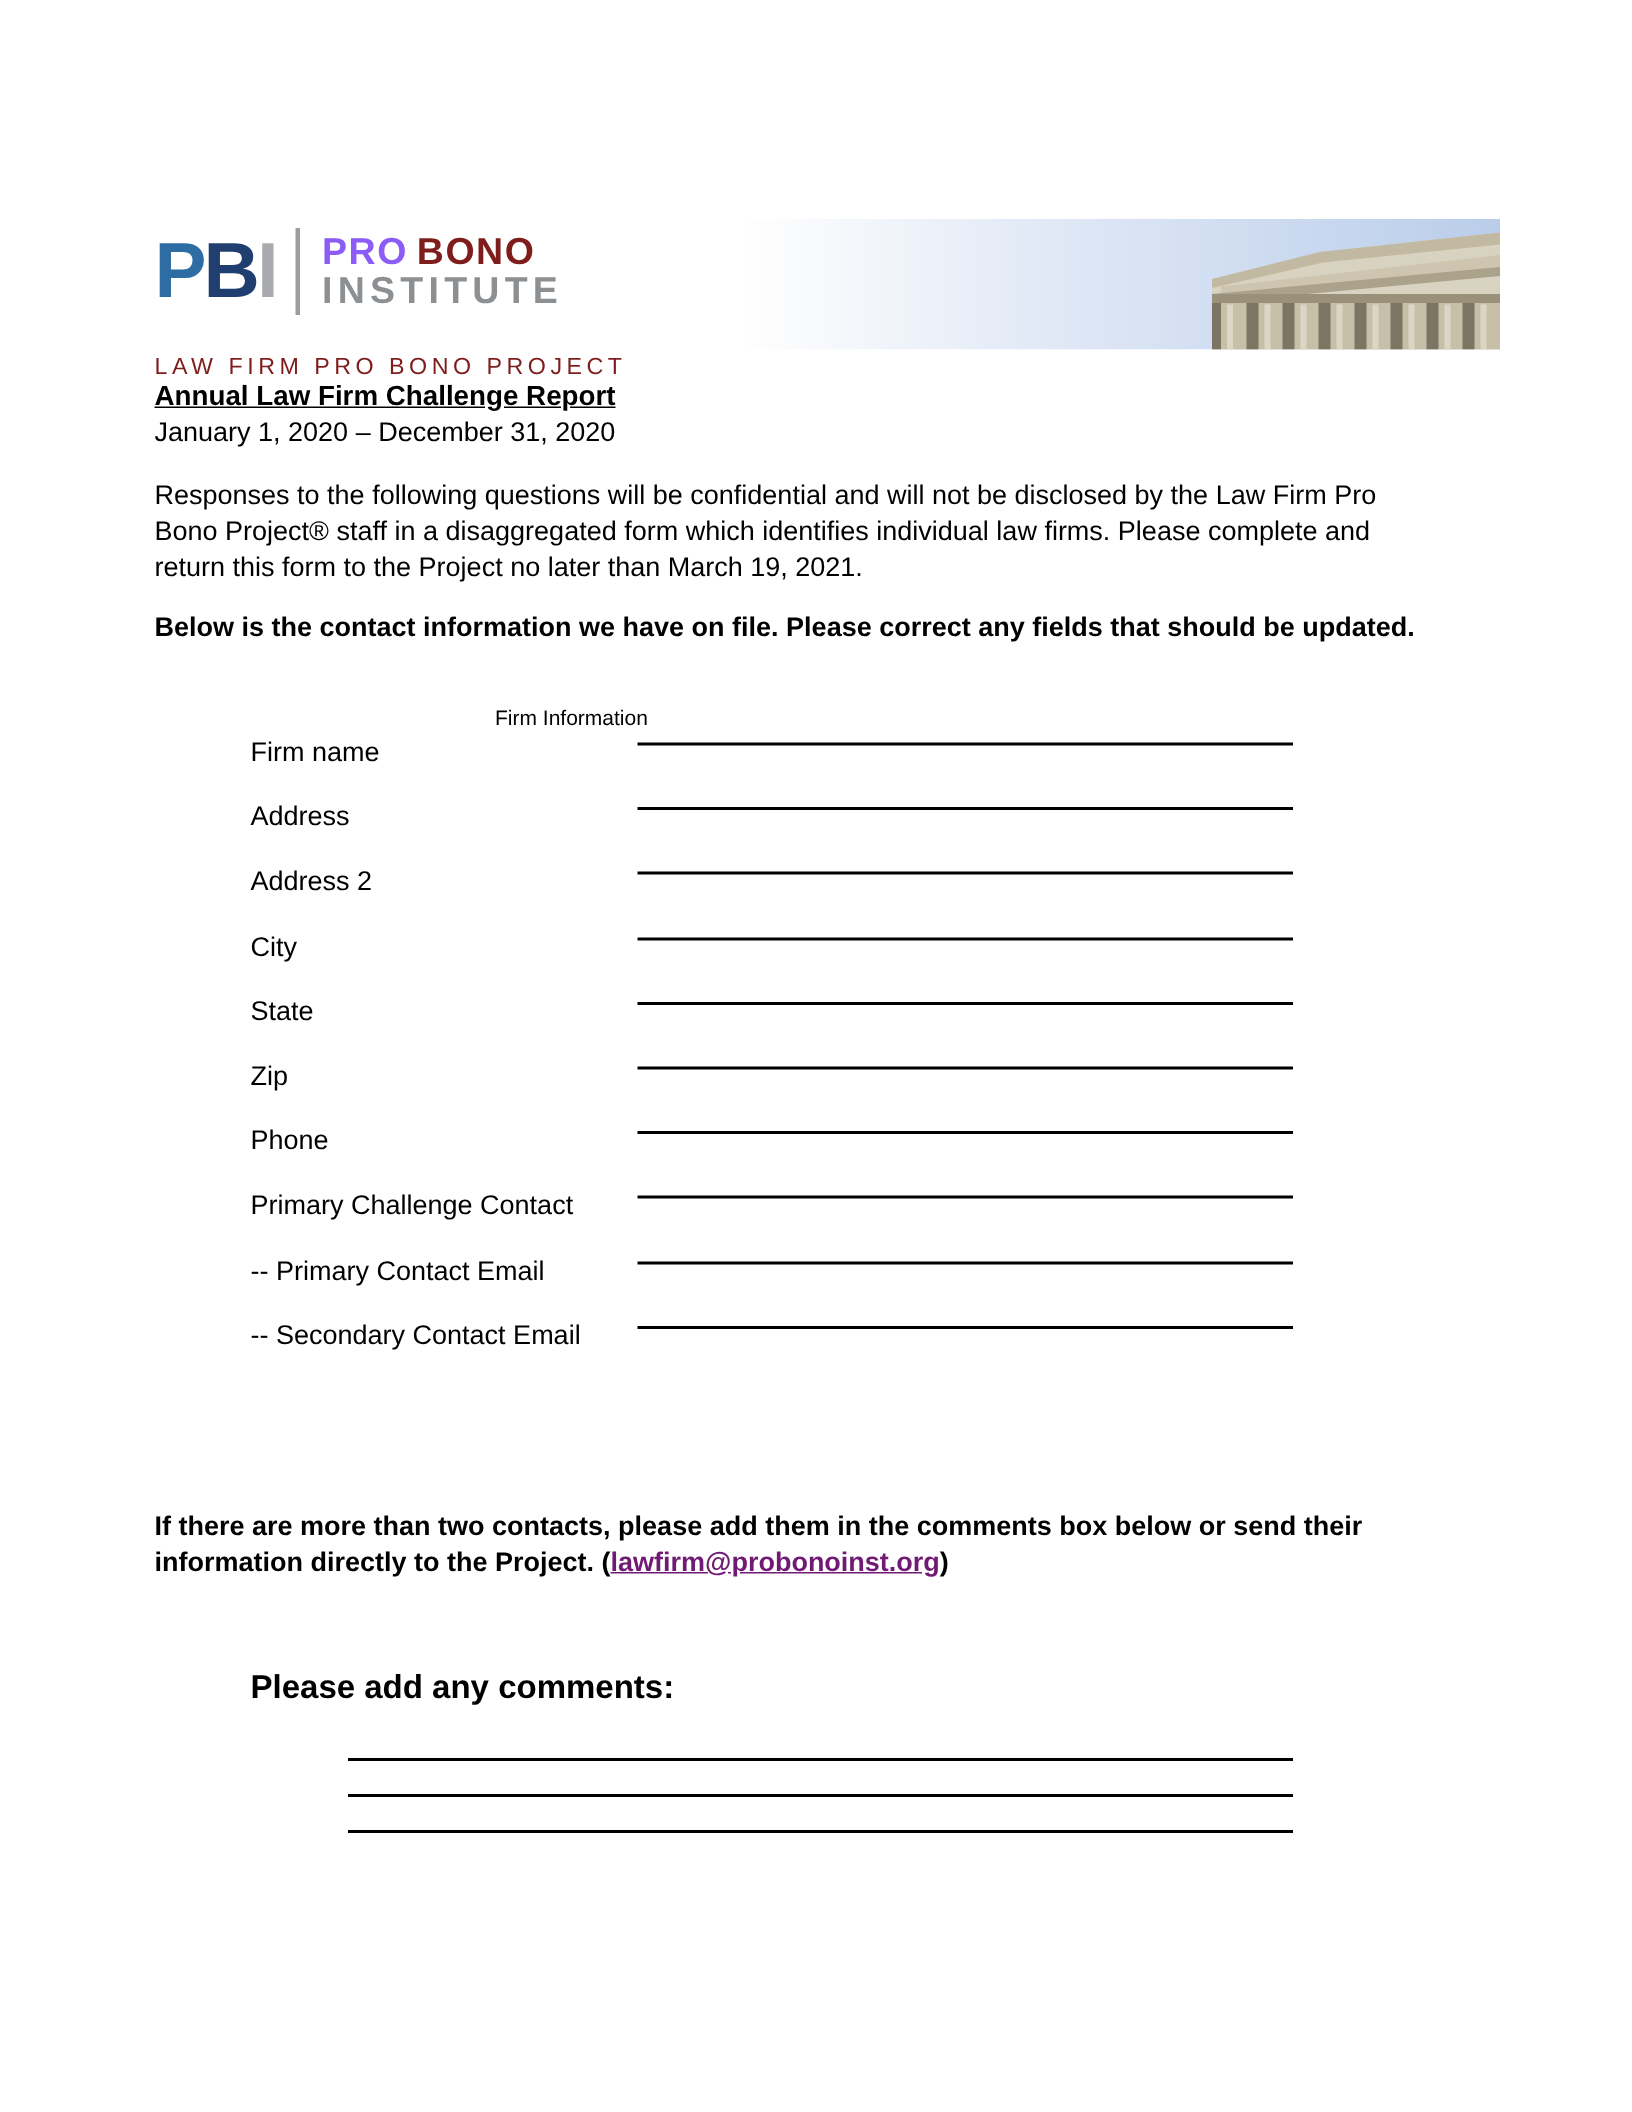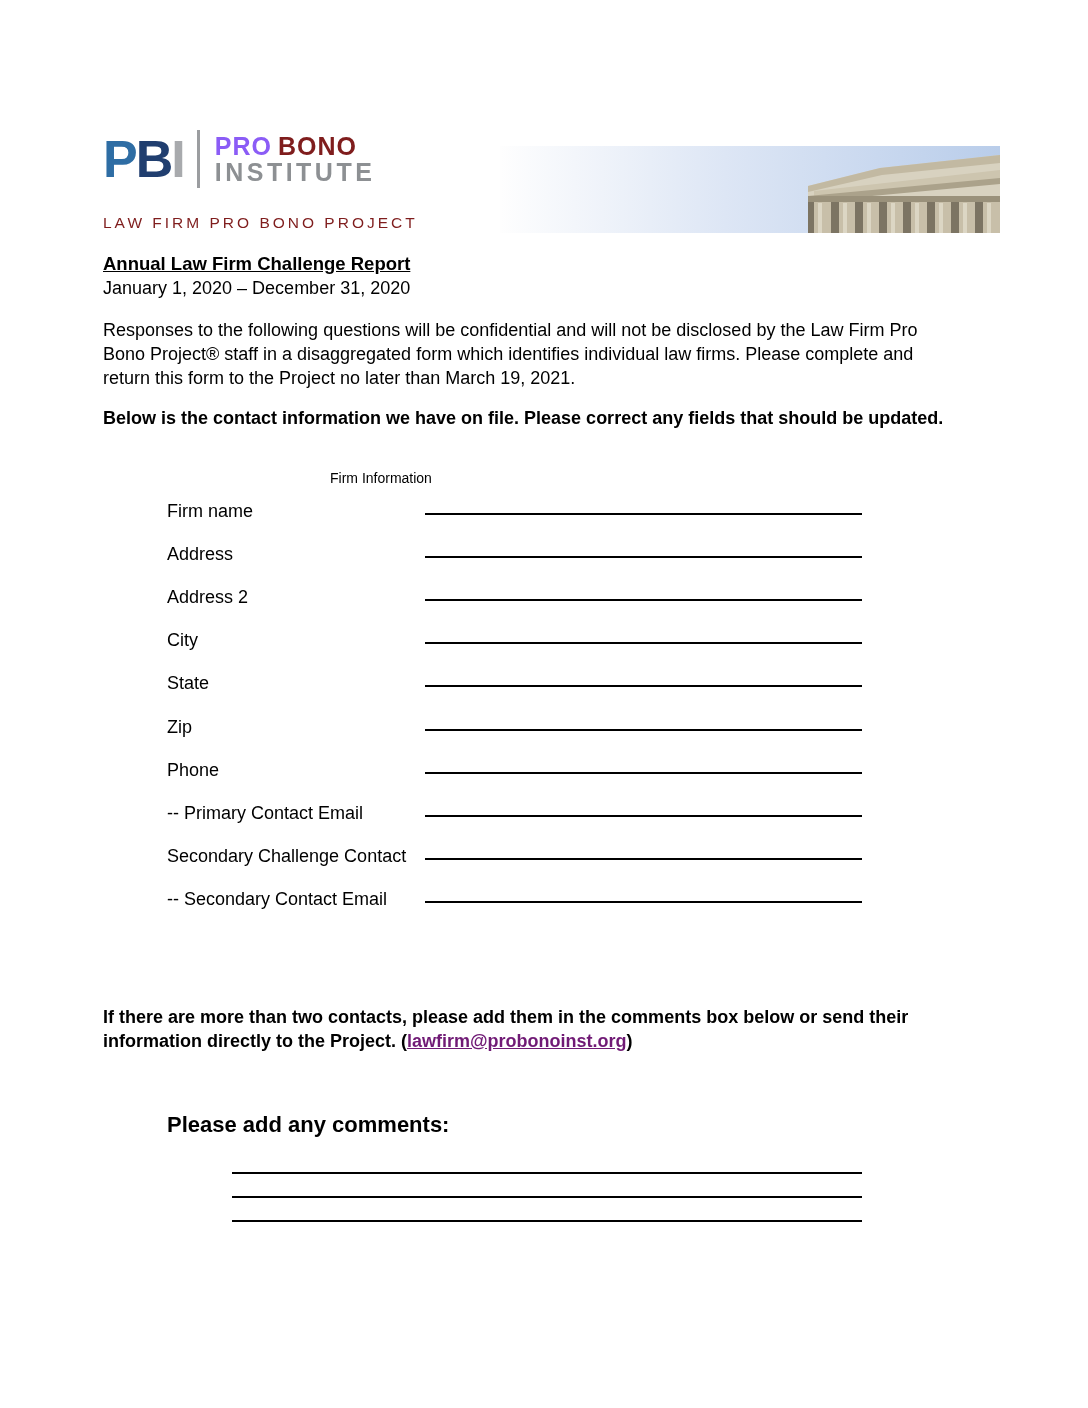--- a/index.html
+++ b/index.html
@@ -11,21 +11,21 @@
     height: 1408px;
     margin: 0 auto;
     background: #ffffff;
     overflow: hidden;
   }
 
   
   .logo {
     position: absolute;
     left: 103px;
-    top: 130px;
+    top: 152px;
   }
   .logo-top { display: flex; align-items: center; }
   .logo-abbr {
     font-weight: bold;
     font-size: 52px;
     letter-spacing: -2px;
     line-height: 52px;
   }
   .l-p { color: #2e6da4; }
   .l-b { color: #203e6f; }
@@ -76,21 +76,21 @@
 
   
   .form {
     position: absolute;
     left: 167px;
     top: 489px;
     width: 695px;
   }
   .form-row {
     display: flex;
-    align-items: center;
+    align-items: flex-start;
     height: 43.2px;
   }
   .field-label {
     width: 258px;
     flex: 0 0 258px;
     font-size: 18px;
     line-height: 24px;
     white-space: nowrap;
   }
   .field-line {
@@ -234,26 +234,26 @@
     </div>
     <div class="form-row">
       <div class="field-label">Zip</div>
       <div class="field-line" aria-label="Zip"></div>
     </div>
     <div class="form-row">
       <div class="field-label">Phone</div>
       <div class="field-line" aria-label="Phone"></div>
     </div>
     <div class="form-row">
+      <div class="field-label">Primary Challenge Contact</div>
+      <div class="field-line" aria-label="Primary Challenge Contact"></div>
+    </div>
+    <div class="form-row">
       <div class="field-label">-- Primary Contact Email</div>
       <div class="field-line" aria-label="-- Primary Contact Email"></div>
-    </div>
-    <div class="form-row">
-      <div class="field-label">Secondary Challenge Contact</div>
-      <div class="field-line" aria-label="Secondary Challenge Contact"></div>
     </div>
     <div class="form-row">
       <div class="field-label">-- Secondary Contact Email</div>
       <div class="field-line" aria-label="-- Secondary Contact Email"></div>
     </div>
   </div>
 
   <div class="textblock contacts-note">
     <div>If there are more than two contacts, please add them in the comments box below or send their</div>
     <div><span>information directly to the Project. (</span><a class="email-link">lawfirm@probonoinst.org</a><span>)</span></div>

